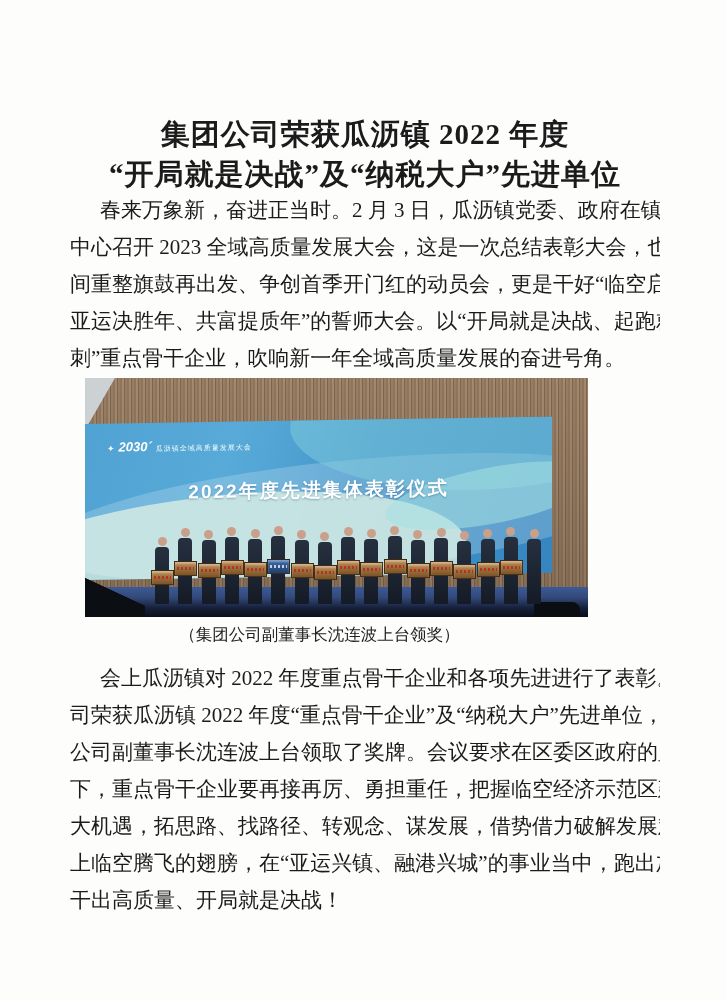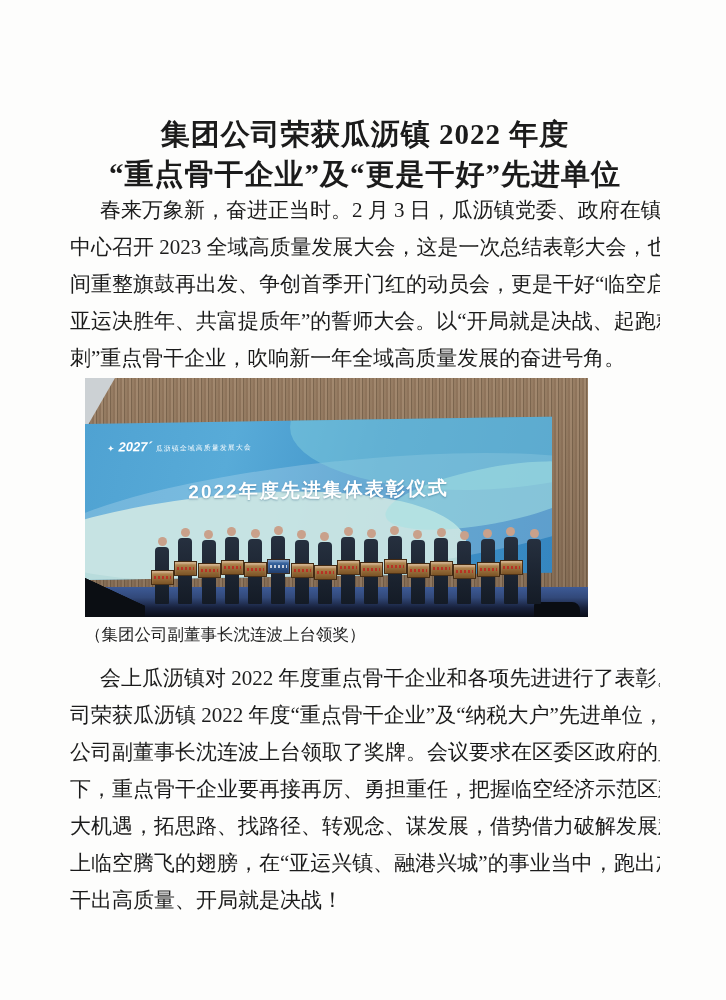--- a/index.html
+++ b/index.html
@@ -101,53 +101,53 @@
     box-shadow:inset 0 2px 2px rgba(255,255,255,.35);
   }
   .plaque::after{
     content:"";position:absolute;left:2px;right:2px;top:5px;height:3px;
     background:repeating-linear-gradient(90deg,rgba(190,35,30,.8) 0 2px,transparent 2px 4px);
   }
   .plaque.navy{background:linear-gradient(#3c6cab,#223f6d);}
   .plaque.navy::after{background:repeating-linear-gradient(90deg,rgba(235,235,240,.8) 0 2px,transparent 2px 4px);}
   
   .caption{
-    position:absolute;left:85px;top:624px;width:503px;
-    font-size:16.5px;color:#222;
+    position:absolute;left:68px;top:624px;width:503px;
+    text-align:center;font-size:16.5px;color:#222;
   }
 </style>
 </head>
 <body>
 
 <div class="page">
 
   <div class="title-block">
     <div>集团公司荣获瓜沥镇 2022 年度</div>
-    <div>“重点骨干企业”及“更是干好”先进单位</div>
+    <div>“开局就是决战”及“纳税大户”先进单位</div>
   </div>
 
   <div class="para" id="para1">
     <div class="line first">春来万象新，奋进正当时。2 月 3 日，瓜沥镇党委、政府在镇文化体育</div>
     <div class="line">中心召开 2023 全域高质量发展大会，这是一次总结表彰大会，也是第一时</div>
     <div class="line">间重整旗鼓再出发、争创首季开门红的动员会，更是干好“临空启航年、</div>
     <div class="line">亚运决胜年、共富提质年”的誓师大会。以“开局就是决战、起跑就要冲</div>
     <div class="line last">刺”重点骨干企业，吹响新一年全域高质量发展的奋进号角。</div>
   </div>
 
   <div class="photo">
     <div class="curtain"></div>
     <div class="wall-corner"></div>
     <div class="banner">
       <div class="wave1"></div>
       <div class="wave2"></div>
       <div class="wave3"></div>
       <div class="wave4"></div>
       <div class="banner-logo">
         <span class="logo-mark">✦</span>
-        <span class="logo-year">2027´</span>
+        <span class="logo-year">2030´</span>
         <span class="logo-sub">瓜沥镇全域高质量发展大会</span>
       </div>
       <div class="banner-title">2022年度先进集体表彰仪式</div>
     </div>
     <div class="floor"></div>
     <div class="steps"></div>
     <div class="equip"></div>
     <div class="people-row">
         <div class="person" style="height: 67px;">
           <div class="head"></div>

